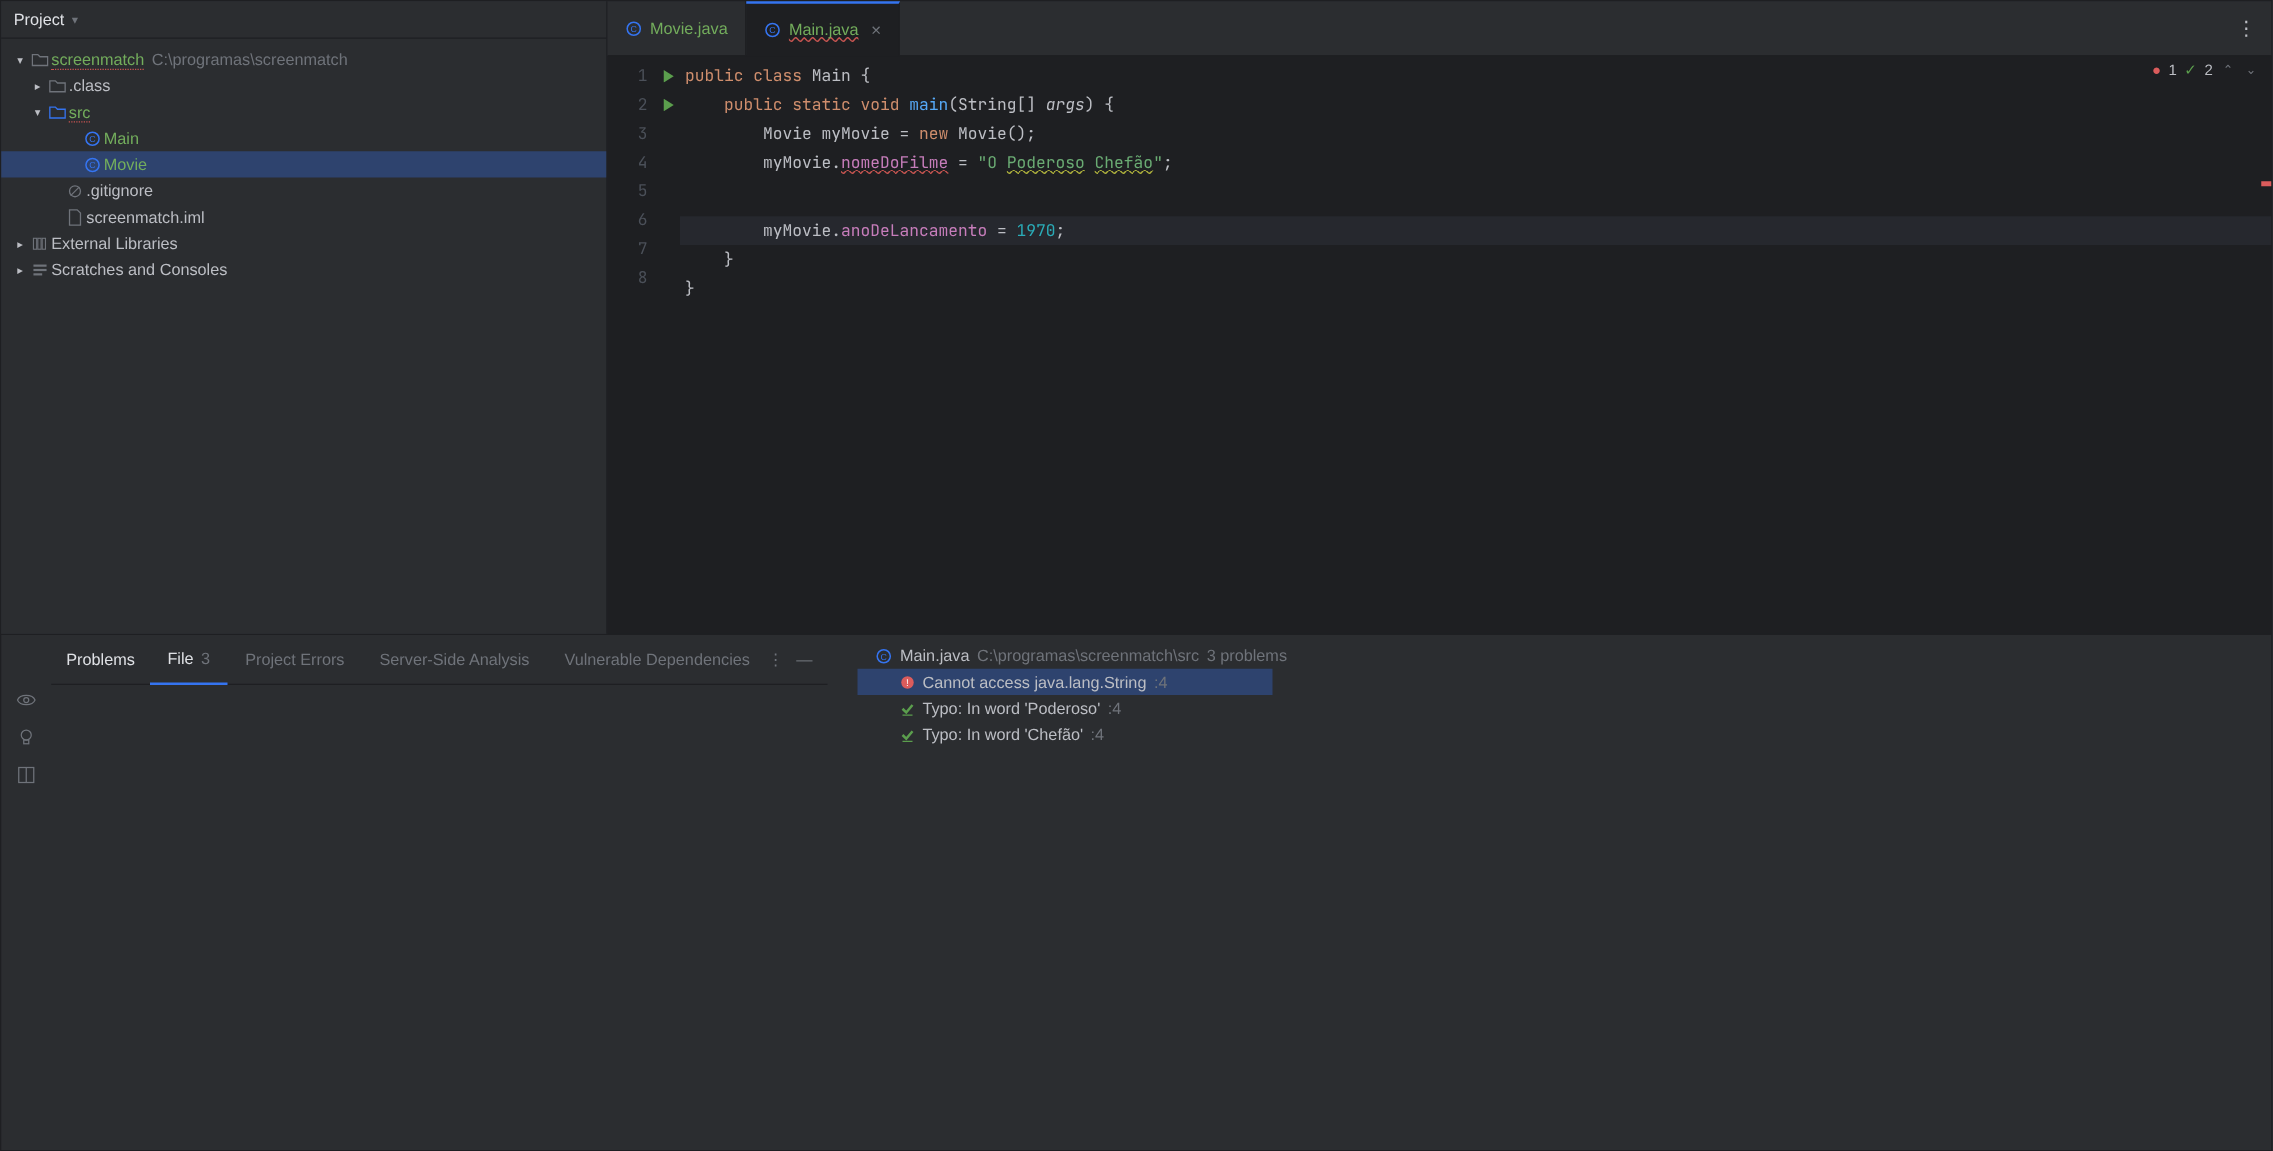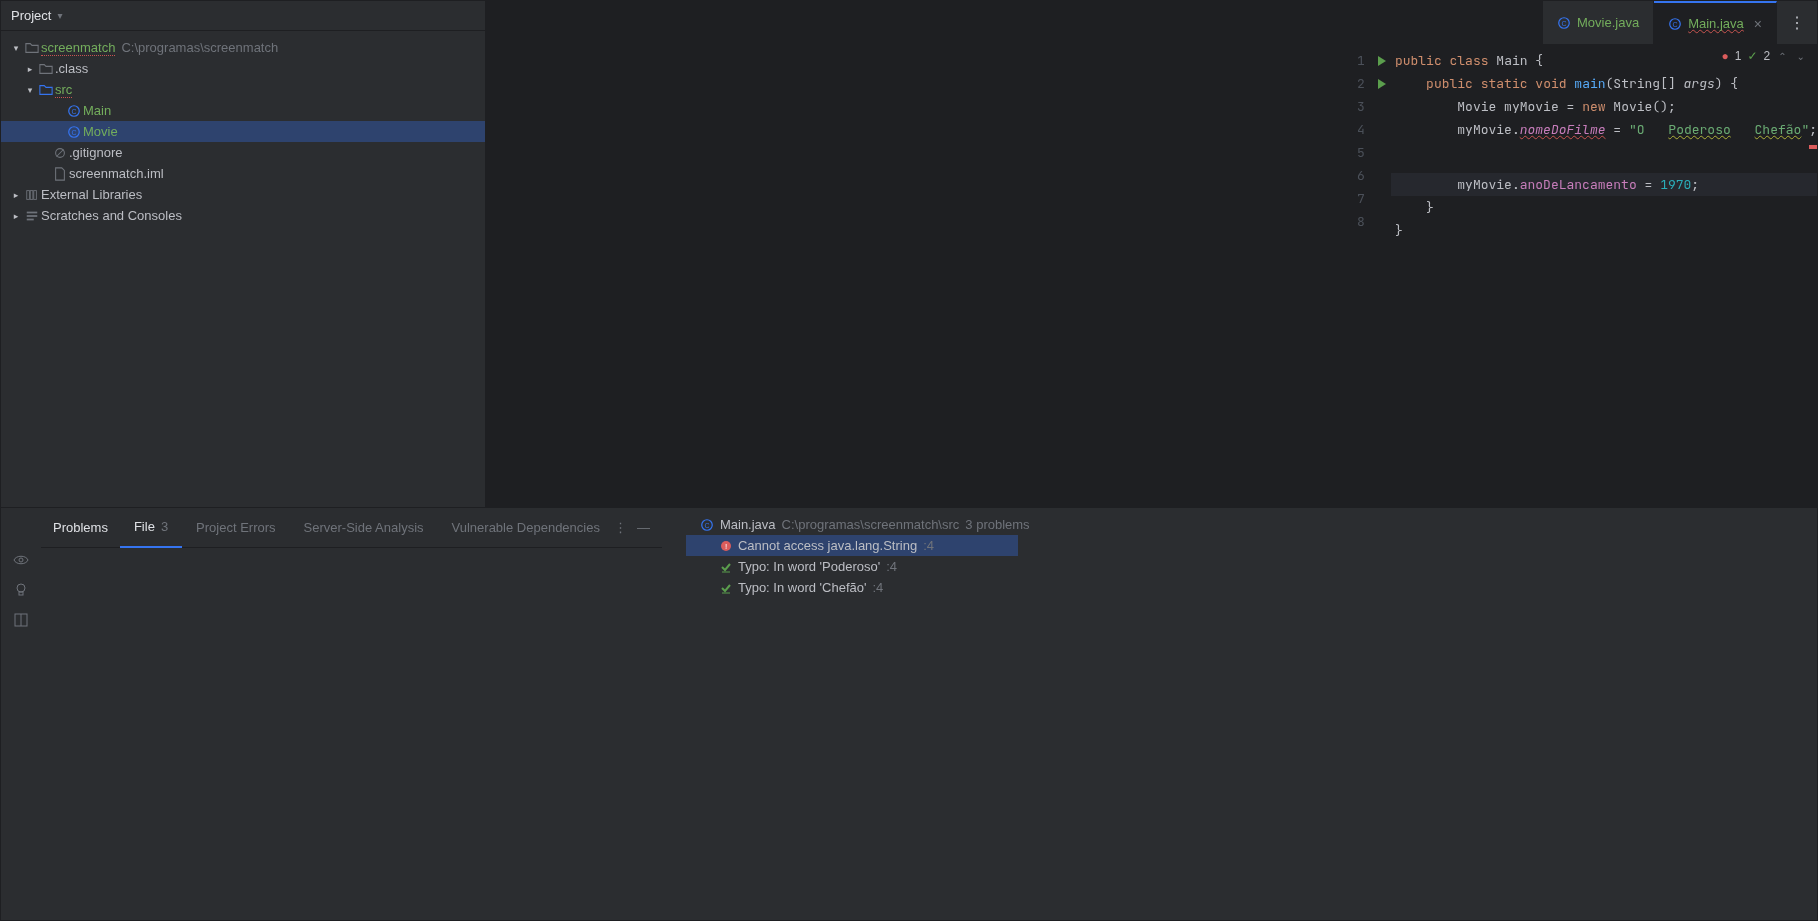--- a/index.html
+++ b/index.html
@@ -47,21 +47,21 @@
 .tree-row .arrow { width: 14px; color: #bcbec4; font-size: 9px; display: inline-flex; justify-content: center; }
 .tree-row .icon { width: 18px; display: inline-flex; justify-content: center; align-items: center; }
 .tree-row .label { color: #bcbec4; }
 .tree-row .label.green { color: #73ad5c; }
 .tree-row .label.green.underline { border-bottom: 1px dotted #c75450; }
 .tree-row .path { color: #6f737a; margin-left: 6px; }
 .indent-1 { padding-left: 22px; }
 .indent-2 { padding-left: 36px; }
 .indent-3 { padding-left: 64px; }
 
-.editor-area { flex: 1; display: flex; flex-direction: column; background: #1e1f22; align-items: flex-end; }
+.editor-area { flex: 1; display: flex; flex-direction: column; background: #1e1f22; }
 .tabs-bar { display: flex; align-items: center; height: 44px; background: #2b2d30; border-bottom: 1px solid #1e1f22; }
 .tab {
   display: flex; align-items: center; gap: 6px;
   padding: 0 14px; height: 44px;
   border-right: 1px solid #1e1f22;
   color: #73ad5c;
 }
 .tab.active { background: #1e1f22; border-top: 2px solid #3574f0; }
 .tab .close { color: #6f737a; font-size: 14px; margin-left: 4px; }
 .tab .name.underline { text-decoration: underline wavy #c75450 1px; text-decoration-skip-ink: none; }
@@ -75,22 +75,22 @@
 .code { flex: 1; padding-top: 4px; font-family: "JetBrains Mono", Consolas, monospace; font-size: 13px; line-height: 23px; position: relative; }
 .code-line { height: 23px; white-space: pre; padding-left: 4px; }
 .code-line.highlight { background: #26282e; margin-top: 32px; }
 .kw { color: #cf8e6d; }
 .cls { color: #bcbec4; }
 .mth { color: #56a8f5; }
 .param { color: #bcbec4; font-style: italic; }
 .str { color: #6aab73; }
 .num { color: #2aacb8; }
 .field { color: #c77dbb; }
-.field.underline { text-decoration: underline wavy #c75450 1px; font-style: italic; }
-.warn-underline { text-decoration: underline wavy #aeb13b 1px; margin-left: 16px; }
+.field.underline { text-decoration: underline wavy #c75450 1px; }
+.warn-underline { text-decoration: underline wavy #aeb13b 1px; }
 .punct { color: #bcbec4; }
 
 .editor-indicators {
   position: absolute; top: 4px; right: 10px;
   display: flex; align-items: center; gap: 6px;
   font-size: 12px;
 }
 .editor-indicators .err { color: #bcbec4; }
 .err-dot { color: #db5c5c; }
 .chk { color: #5b9e4d; }

